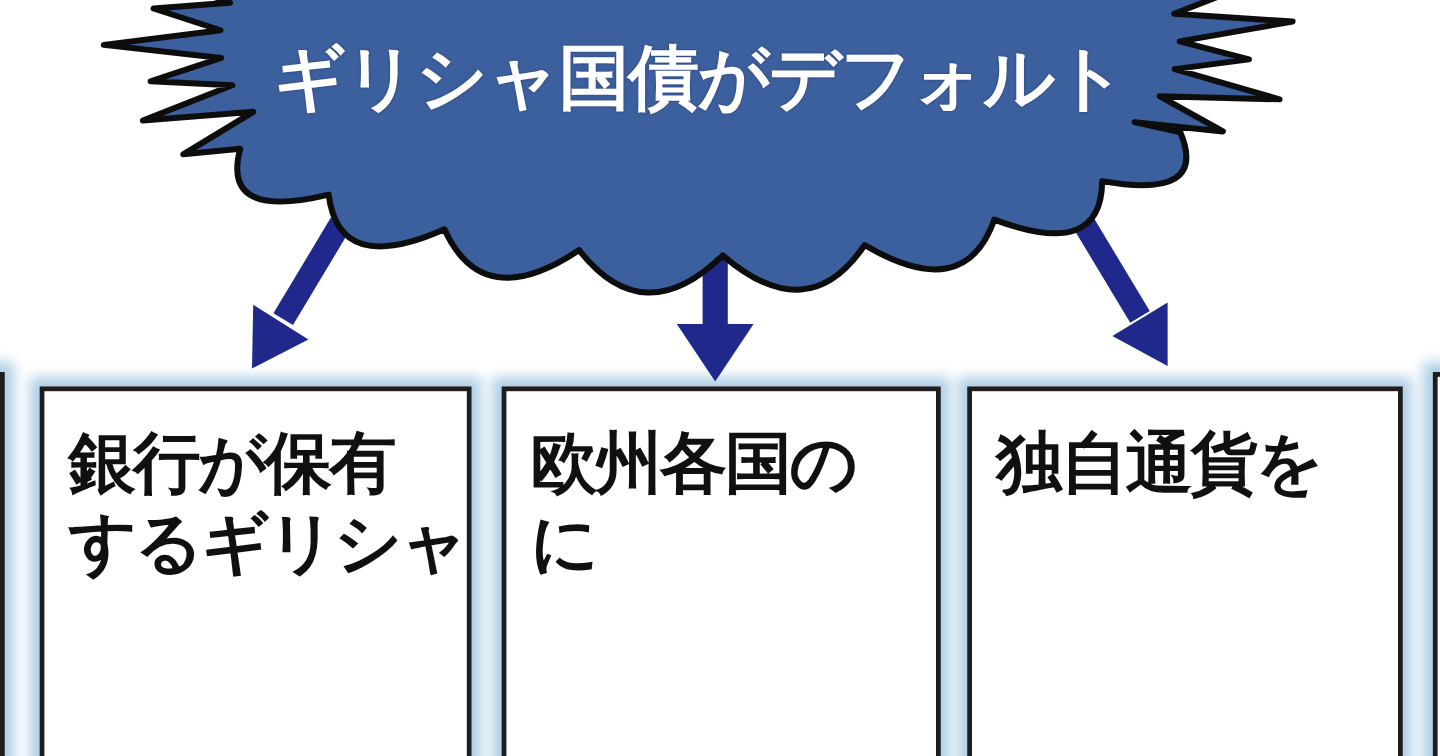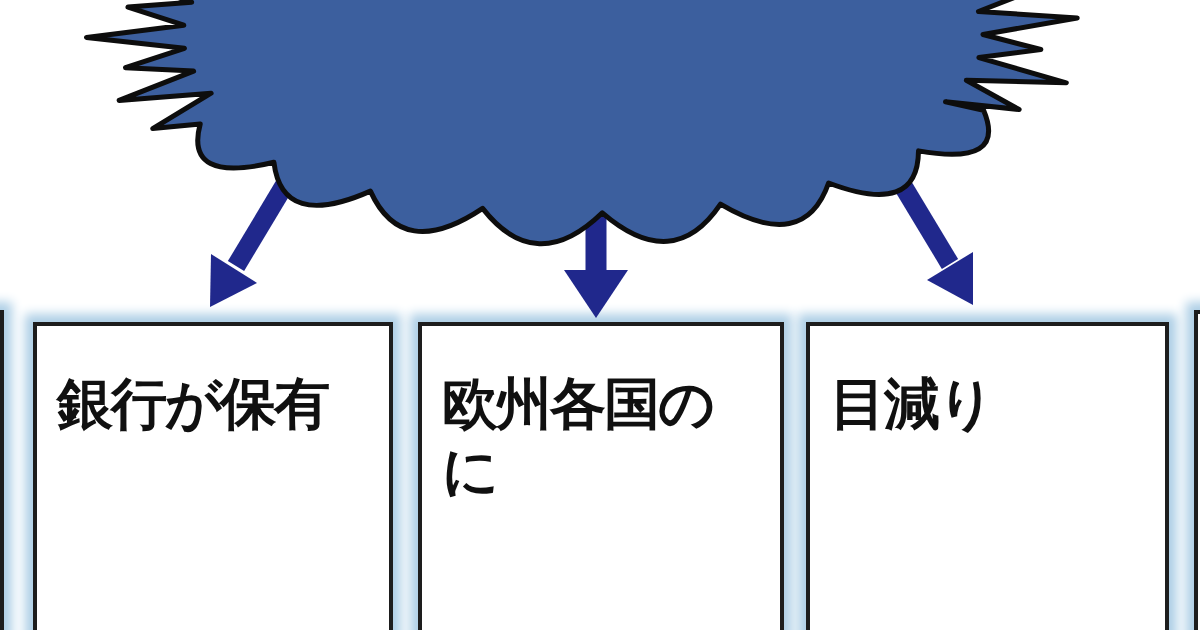--- a/index.html
+++ b/index.html
@@ -20,21 +20,21 @@
     text-shadow:0 0 2px rgba(10,20,60,0.45);
   }
   
   .box{
     position:absolute;top:322px;height:345px;box-sizing:border-box;
     background:#ffffff;border:4px solid #1d1d1d;
     box-shadow:0 0 10px 8px #aecfe6;
     z-index:1;
   }
   .box-text{
-    padding:44px 0 0 20px;
+    padding:27px 0 0 20px;
     font-size:56px;line-height:67px;font-weight:bold;color:#101010;
     letter-spacing:-2px;white-space:nowrap;
   }
   #outcome-box-1{left:33px;width:360px;}
   #outcome-box-2{left:418px;width:366px;}
   #outcome-box-3{left:806px;width:363px;}
   .edge-left{left:-312px;width:316px;top:310px;height:360px;}
   .edge-right{left:1194px;width:320px;top:310px;height:360px;}
 </style>
 </head>
@@ -52,33 +52,35 @@
   </g>
   <g>
     <line class="arrow-shaft" x1="903" y1="186" x2="950" y2="264" stroke-width="19" stroke="#20288c"></line>
     <polygon points="973,305 927,280 973,252" fill="#20288c"></polygon>
   </g>
 
   <path id="burst-path" d="M983.6,110.2 Q1007.4,166.7 918.5,150.9 Q918.0,216.8 828.6,183.0 Q803.9,253.5 720.5,204.2 Q673.4,274.1 602.3,212.8 Q536.2,277.0 482.6,208.4 Q402.5,262.0 370.4,191.1 Q282.2,230.2 273.9,162.2 Q184.0,184.0 200.2,124.0 L152.7,128.6 L211.1,93.2 L119.1,100.4 L193.6,71.1 L125.5,67.7 L184.4,48.3 L86.5,37.4 L183.8,25.2 L128.0,7.1 L191.7,2.2 L109.1,-26.8 L208.0,-20.0 L156.4,-52.7 L232.3,-41.0 L181.1,-82.2 L264.1,-60.4 L218.6,-109.2 L302.8,-77.8 L283.2,-124.2 L347.5,-92.7 L320.9,-154.6 L397.2,-104.9 L400.1,-154.4 L450.9,-114.1 L454.4,-179.5 L507.4,-120.2 L528.4,-174.1 L565.6,-122.8 L597.2,-180.8 L624.1,-122.2 L667.9,-179.5 L681.7,-118.1 L730.3,-163.2 L737.2,-110.8 L807.2,-164.0 L789.4,-100.3 L848.0,-133.5 L837.2,-87.0 L924.4,-125.9 L879.6,-71.0 L951.5,-94.3 L915.6,-52.8 L1001.3,-71.7 L944.5,-32.7 L1033.9,-43.5 L965.6,-11.1 L1036.7,-11.2 L978.5,11.5 L1077.2,18.0 L983.0,34.5 L1040.8,49.5 L978.9,57.6 L1066.3,82.8 L966.3,80.2 L1019.1,109.5 L945.5,101.8 Z" fill="#3c5f9e"></path>
 </svg>
 
 <div class="burst-label">
+  <div>ギリシャ国債がデフォルト</div>
 </div>
 
 <div class="box edge-left"></div>
 <div class="box edge-right"></div>
 
 <div class="box" id="outcome-box-1">
   <div class="box-text">
     <div>銀行が保有</div>
+    <div>するギリシャ</div>
   </div>
 </div>
 <div class="box" id="outcome-box-2">
   <div class="box-text">
     <div>欧州各国の</div>
     <div>に</div>
   </div>
 </div>
 <div class="box" id="outcome-box-3">
   <div class="box-text">
-    <div>目減り</div>
+    <div>独自通貨を</div>
   </div>
 </div>
 
 </body></html>

